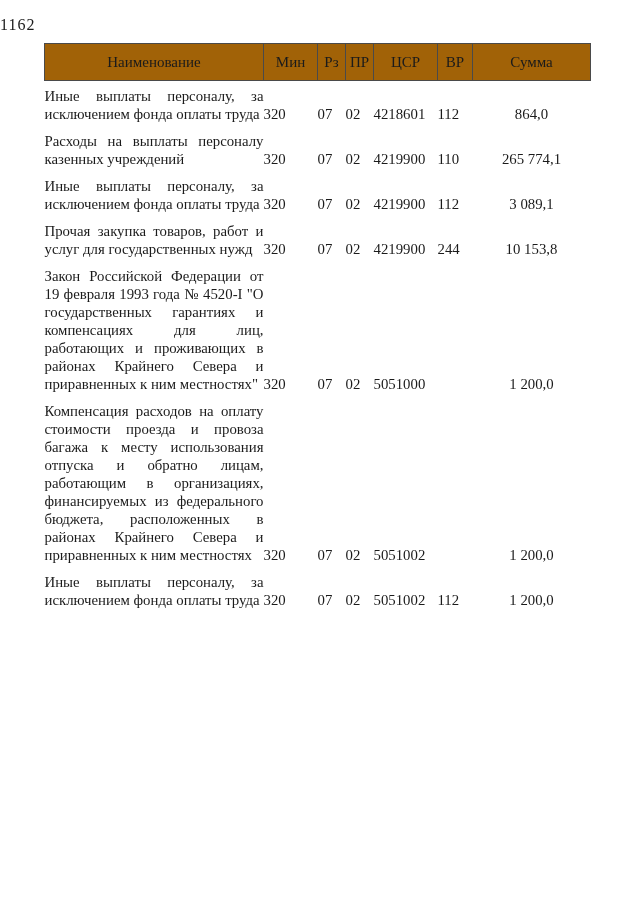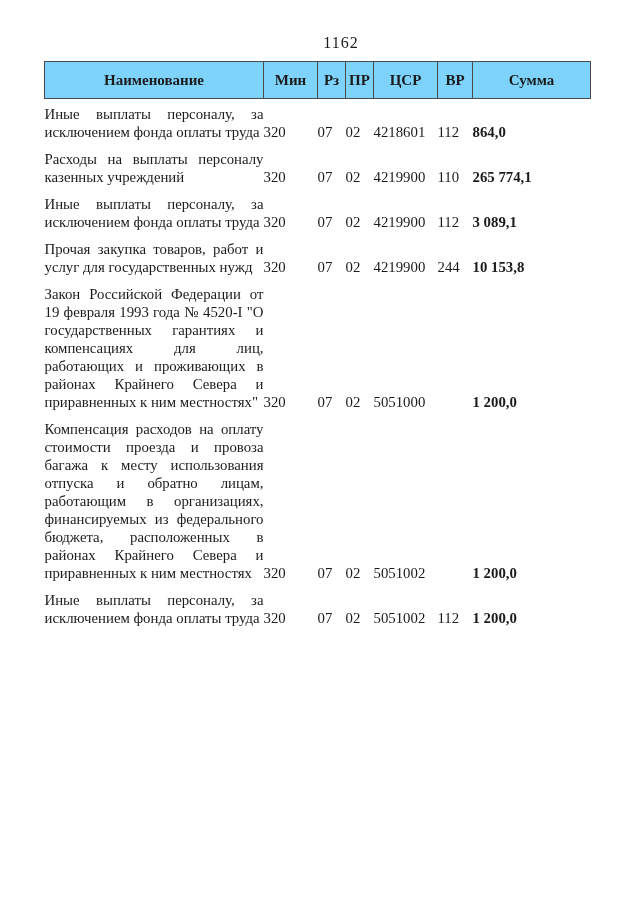--- a/index.html
+++ b/index.html
@@ -14,43 +14,41 @@
     font-family: "Liberation Serif", "DejaVu Serif", serif;
     color: #1b1b1b;
     -webkit-font-smoothing: antialiased;
   }
   .page {
     position: relative;
     width: 640px;
     height: 905px;
   }
   .page-number {
-    margin-top: 34px;
+    margin-top: 16px;
     margin-bottom: 9px;
-    text-align: center;
     font-size: 16px;
     letter-spacing: 1px;
-    padding-left: 42px;
   }
   table.budget {
     border-collapse: collapse;
     table-layout: fixed;
     margin-left: 44px;
     width: 546px;
     font-size: 14.8px;
   }
   table.budget thead th {
     border: 1.4px solid #4a4a4a;
-    font-weight: bold;
+    font-weight: normal;
     font-size: 15px;
     height: 36px;
     text-align: center;
     vertical-align: middle;
     padding: 0;
-    background: #7dd3fc;
+    background: #a16207;
   }
   table.budget tbody td {
     vertical-align: bottom;
     padding: 4px 0 5px 0;
     line-height: 18px;
   }
   table.budget tbody tr:first-child td {
     padding-top: 6px;
   }
   td.c-name {
@@ -58,24 +56,23 @@
     text-justify: inter-word;
     padding-right: 3px;
     margin-left: 42px;
   }
   td.c-num {
     text-align: left;
     white-space: nowrap;
   }
   td.c-min { padding-left: 10px; }
   td.c-sum {
-    text-align: left;
+    text-align: center;
     padding-right: 7px;
     white-space: nowrap;
-    font-weight: bold;
   }
 </style>
 </head>
 <body>
 
 <div class="page">
   <div class="page-number">1162</div>
 
   <table class="budget">
     <colgroup>

